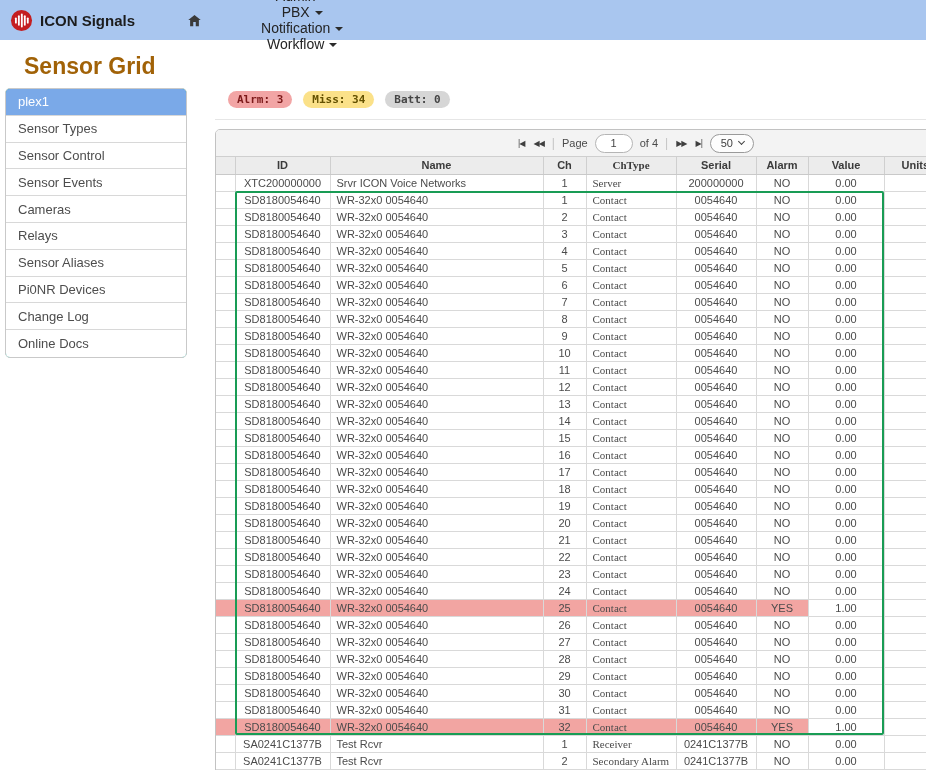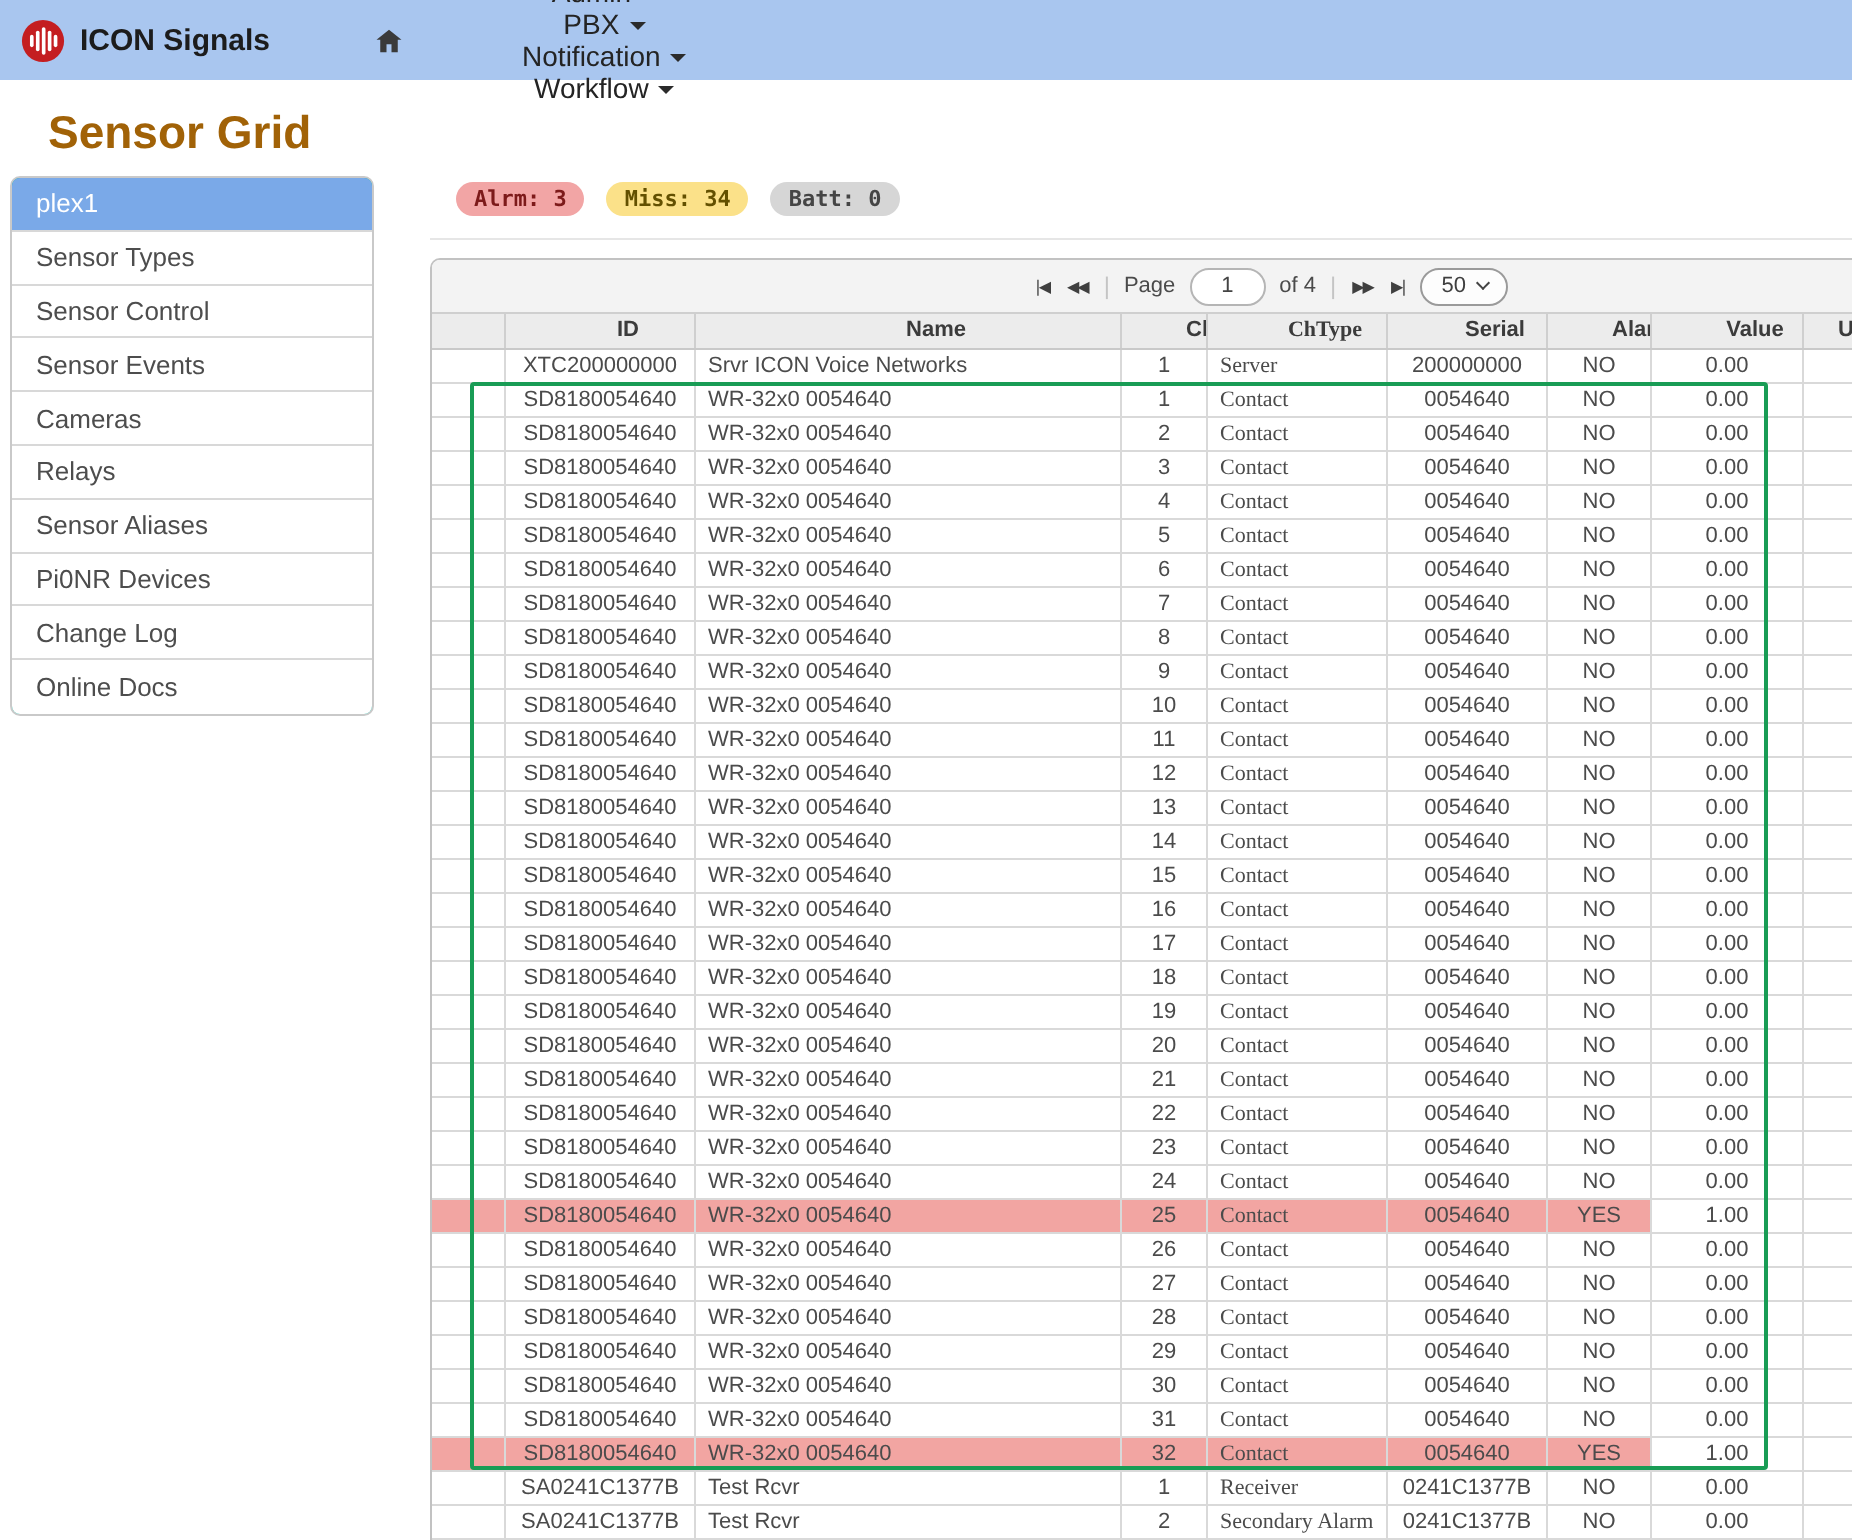--- a/index.html
+++ b/index.html
@@ -61,21 +61,21 @@
     background:#fdfdfd; display:flex; align-items:center; justify-content:center; gap:6px;
     font-size:11px; color:#3f3f3f; padding:0 8px; cursor:pointer; }
   .chev { width:5px; height:5px; border:solid #444; border-width:0 1.5px 1.5px 0;
     transform:rotate(45deg); margin-top:-3px; }
 
   .table-wrap { position:relative; }
   table { border-collapse:collapse; table-layout:fixed; width:839px; }
   th,td { border-right:1px solid #d9d9d9; border-bottom:1px solid #d9d9d9; height:17px;
     font-size:11px; overflow:hidden; white-space:nowrap; padding:0 4px; }
   th { background:#ececec; color:#3b3b3b; font-weight:700; text-align:center;
-    border-right:1px solid #cfcfcf; border-bottom:1px solid #c9c9c9;padding-left:32px; }
+    border-right:1px solid #cfcfcf; border-bottom:1px solid #c9c9c9; }
   td { color:#4b4b4b; text-align:center; background:#fff; }
   .col-blank { width:19px; } .col-id { width:95px; } .col-name { width:213px; }
   .col-ch { width:43px; } .col-chtype { width:90px;font-family:Liberation Serif, serif; } .col-serial { width:80px; }
   .col-alarm { width:52px; } .col-value { width:76px; } .col-units { width:171px; }
   td.col-name, td.col-chtype { text-align:left; padding-left:6px; }
   th.col-units { text-align:left; padding-left:17px; }
   tr.alarm-row td { background:var(--alarm-row-bg,#f2a5a2); }
   tr.alarm-row td.col-value, tr.alarm-row td.col-units { background:#fff; }
 
   .green-box { position:absolute; left:19px; top:34px; width:649px; height:544px;

